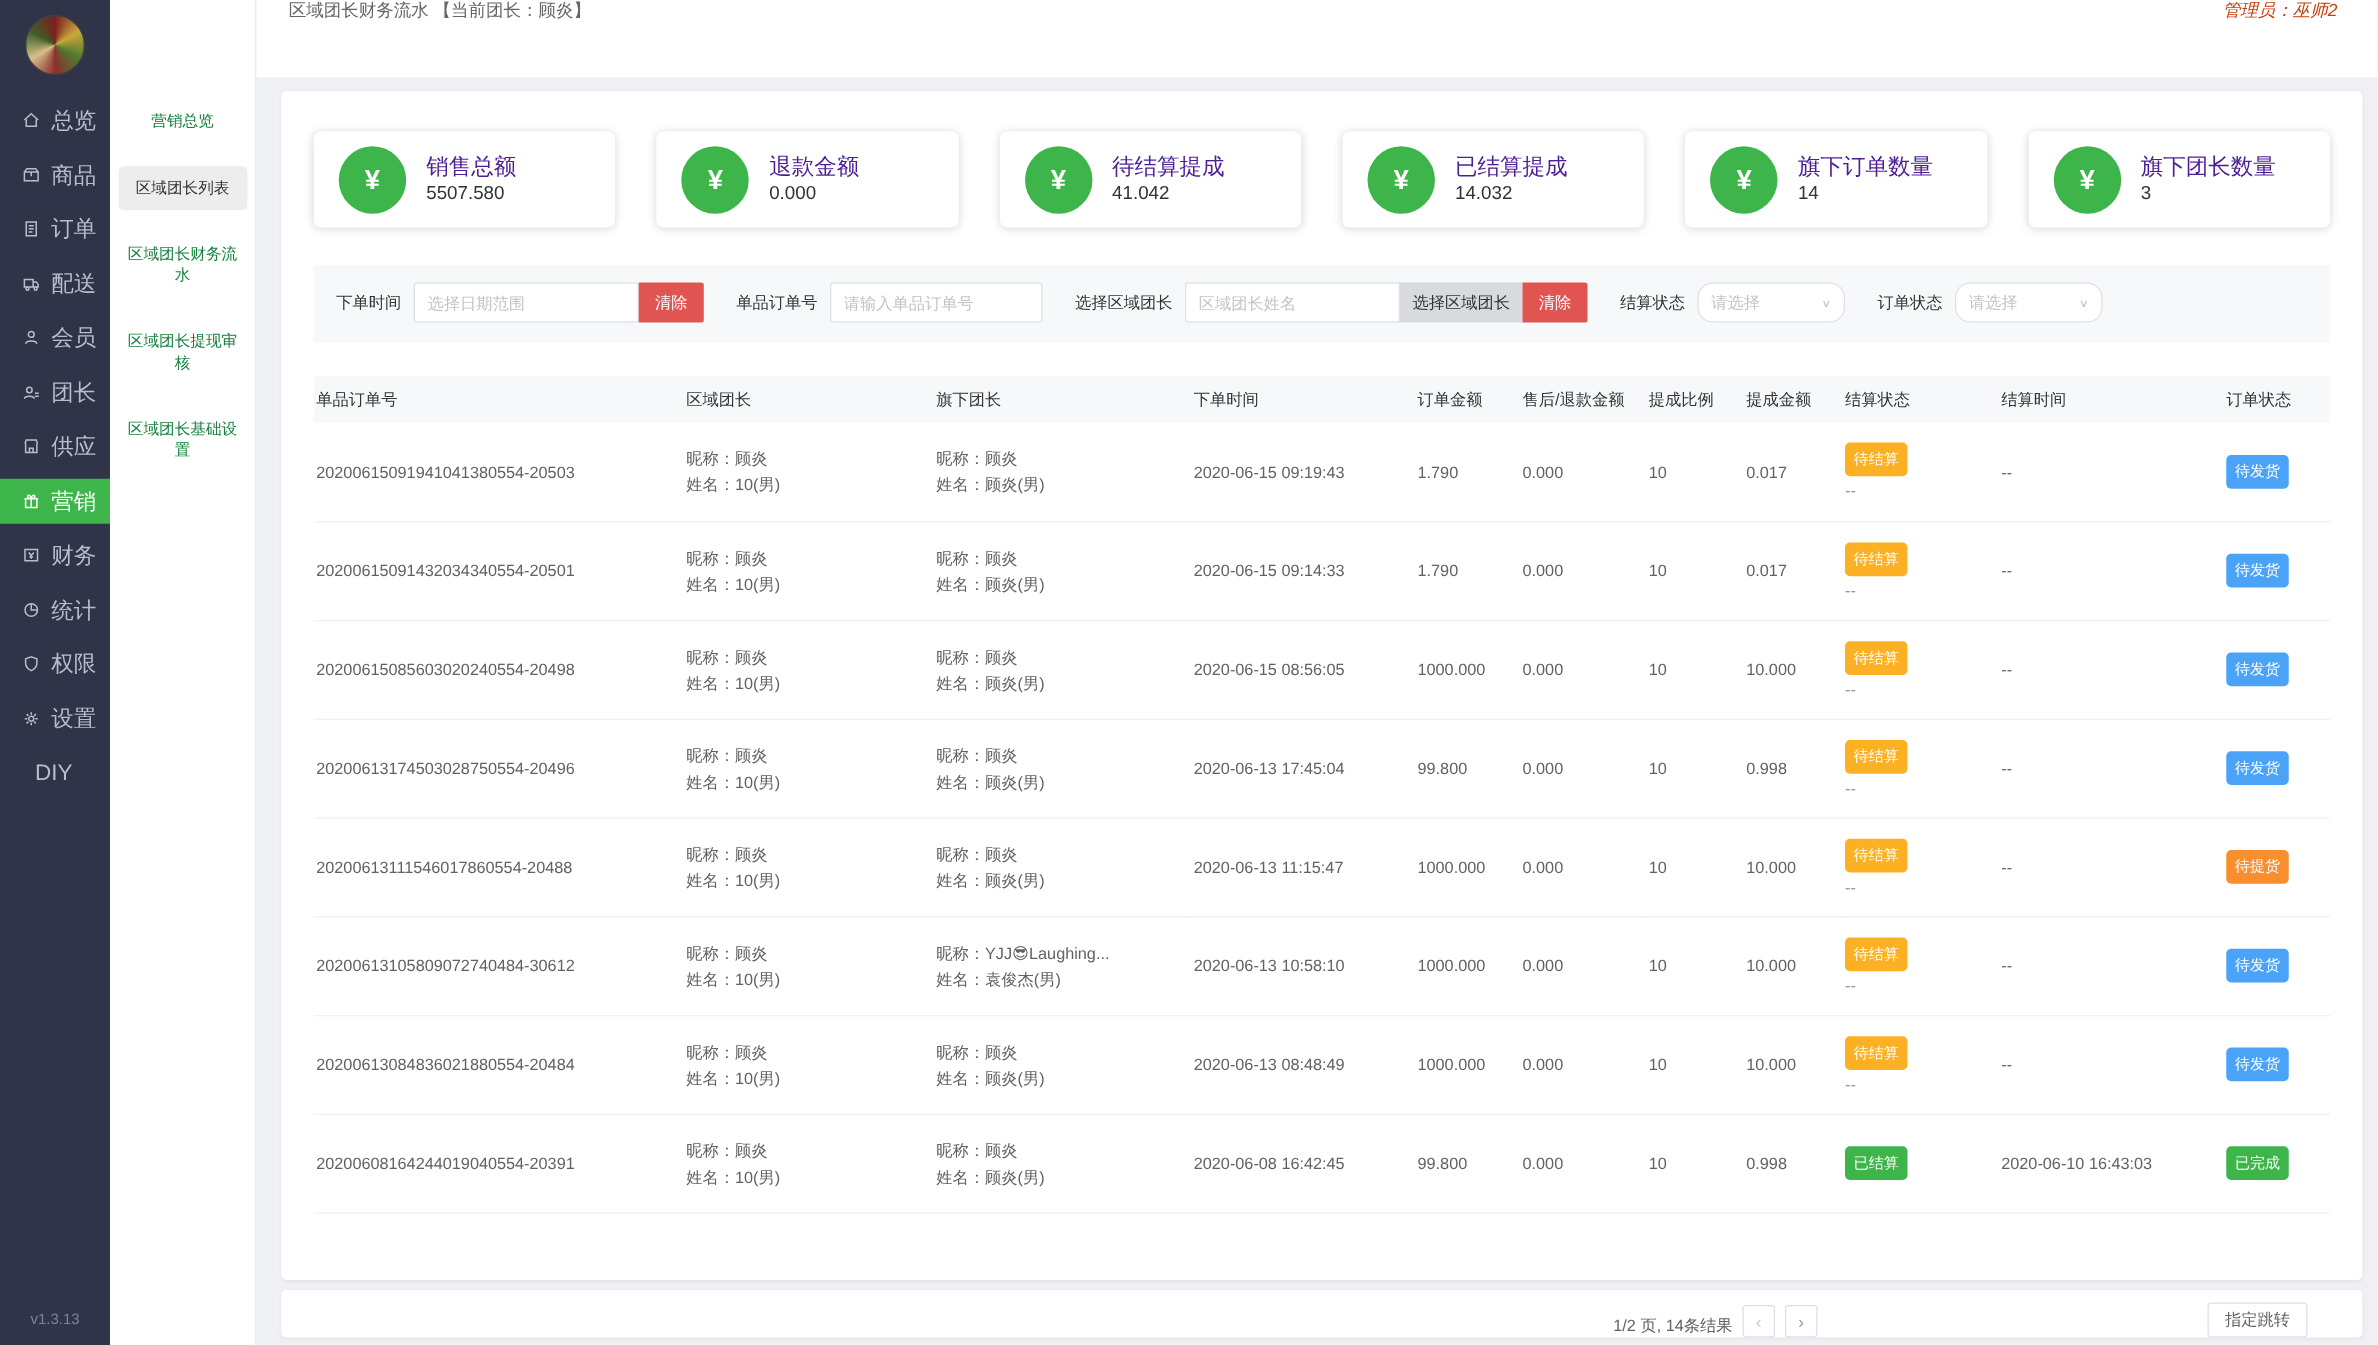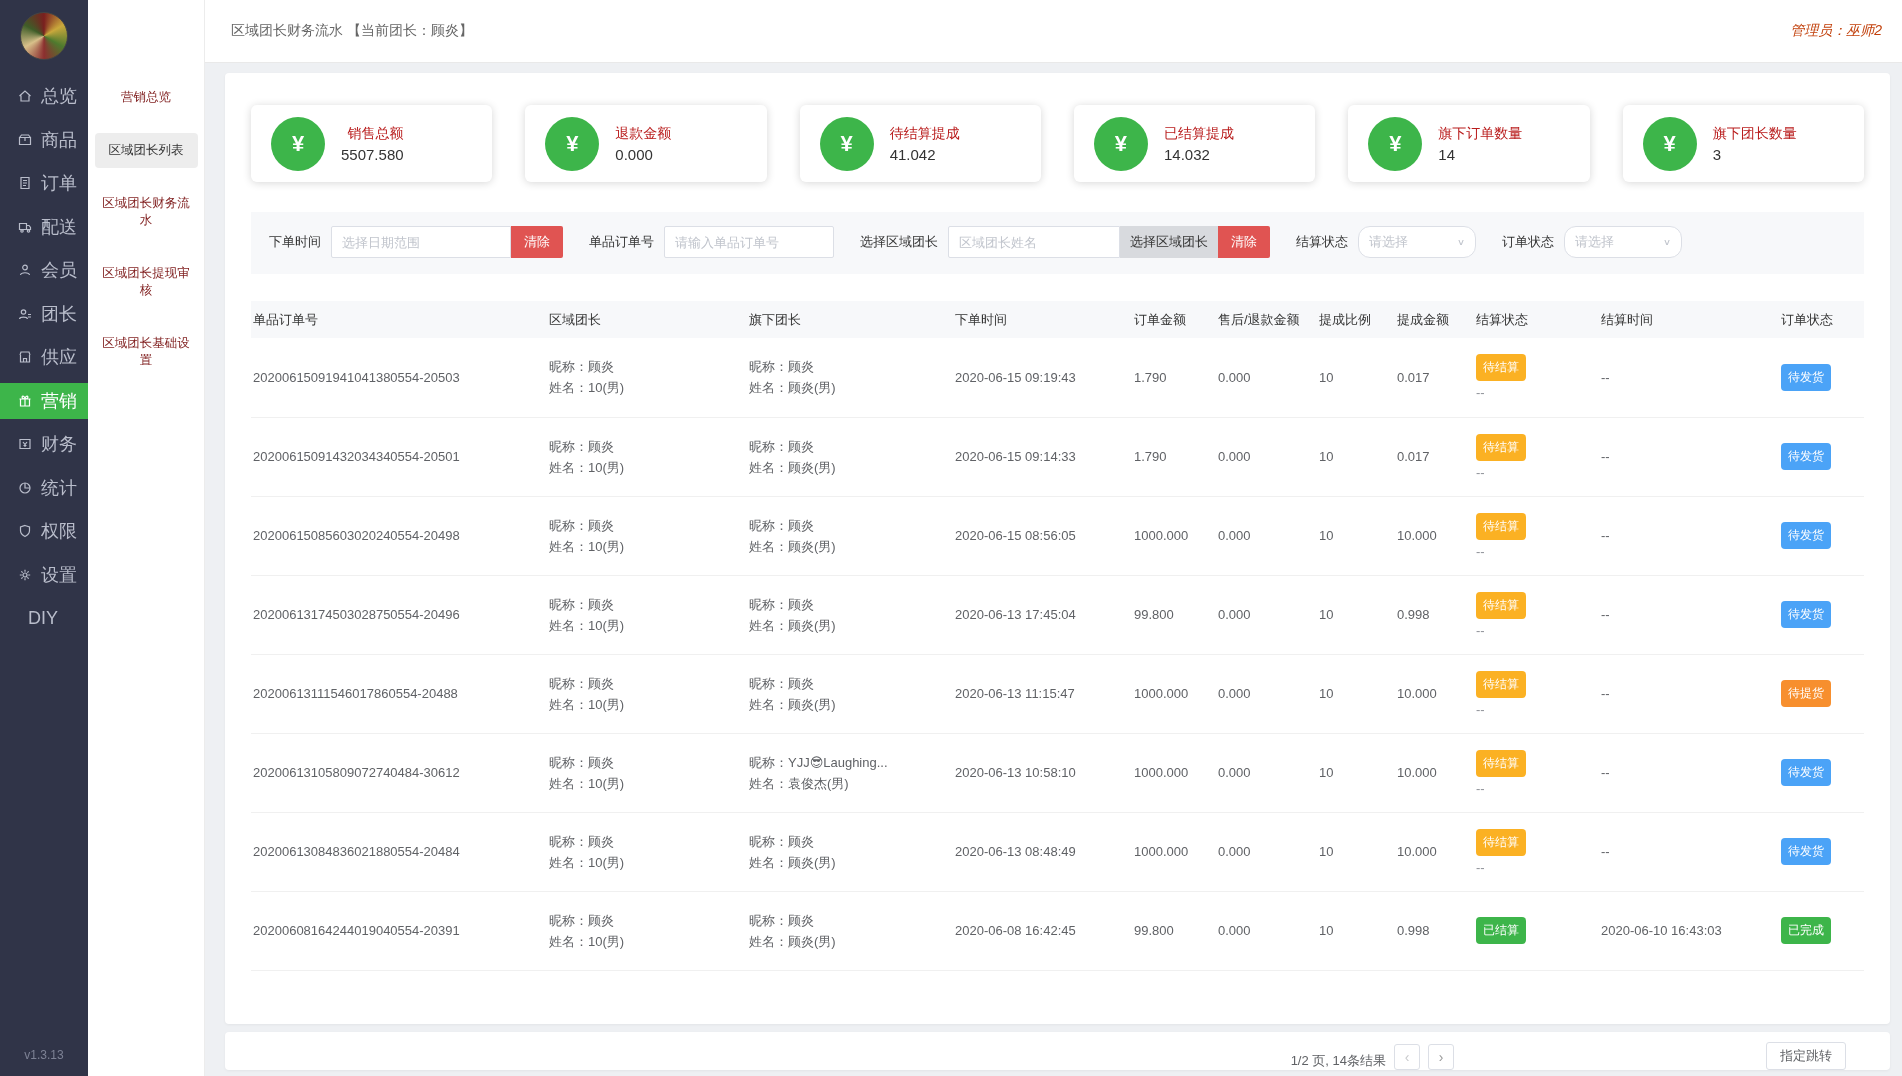--- a/index.html
+++ b/index.html
@@ -10,38 +10,38 @@
   .logo { width:48px; height:48px; border-radius:50%; margin:12px auto 18px; background:conic-gradient(#7a1f1f,#caa83c,#4e7a2e,#8c2f2f,#d8c08a,#3f5d28,#7a1f1f); border:1px solid #444; }
   .nav-item { display:flex; align-items:center; height:36px; margin-bottom:7.5px; padding-left:17px; color:#b9bdcb; font-size:18px; cursor:pointer; }
   .nav-item[data-active="true"] { background:#3db54a; color:#fff; }
   .nav-item .nico { width:16px; height:16px; margin-right:8px; flex:0 0 16px; }
   .nav-item .nico svg { width:16px; height:16px; display:block; }
   .nav-item.diy { padding-left:28px; }
   .version { position:absolute; bottom:14px; width:100%; text-align:center; color:#7d8295; font-size:12px; }
 
   
   .submenu { position:absolute; left:88px; top:0; width:117px; height:1076px; background:#fff; border-right:1px solid #ececec; z-index:20; padding-top:80px; }
-  .sub-item { width:103px; margin:0 auto 18px; padding:9px 4px; text-align:center; font-size:12.5px; color:#7f1d1d; border-radius:4px; cursor:pointer; }
+  .sub-item { width:103px; margin:0 auto 18px; padding:9px 4px; text-align:center; font-size:12.5px; color:#15803d; border-radius:4px; cursor:pointer; }
   .sub-item[data-active="true"] { background:#ededed; color:#333; }
 
   
-  .header { position:absolute; left:205px; top:0; right:0; height:63px; background:#fff; border-bottom:1px solid #e9e9e9; display:flex; align-items:center; justify-content:space-between; padding:0 20px 0 26px;gap:30px; }
+  .header { position:absolute; left:205px; top:0; right:0; height:63px; background:#fff; border-bottom:1px solid #e9e9e9; display:flex; align-items:flex-start; justify-content:space-between; padding:0 32px 0 26px;gap:30px; }
   .page-title { font-size:14px; color:#666; }
   .admin { font-size:14px; color:#c2410c;font-style:italic; }
 
   
   .main { position:absolute; left:205px; top:63px; right:0; bottom:0; padding:10px 12px 0 20px; }
   .card { background:#fff; border-radius:4px; box-shadow:0 1px 3px rgba(0,0,0,.05); height:951px; overflow:hidden; padding:0 26px; }
 
   
   .stats { display:flex; gap:33px; padding-top:32px; }
   .stat-card { flex:1; height:77px; background:#fff; border-radius:6px; box-shadow:0 1px 8px rgba(0,0,0,.16); display:flex; align-items:center; padding-left:20px; }
   .stat-icon { width:54px; height:54px; border-radius:50%; background:#3db54a; color:#fff; display:flex; align-items:center; justify-content:center; font-size:22px; font-weight:bold; flex:0 0 54px; }
   .stat-txt { margin-left:16px; }
-  .stat-label { font-size:14px; color:#b91c1c; line-height:21px;text-align:right; }
+  .stat-label { font-size:18px; color:#4c1d95; line-height:21px; }
   .stat-value { font-size:15px; color:#333; line-height:21px; }
 
   
   .filter-panel { margin-top:30px; background:#f7f8fa; padding:14px 18px 16px; }
   .filter-row { display:flex; align-items:center; }
   .flabel { font-size:13px; color:#333; margin-right:10px; white-space:nowrap; }
   .flabel + .flabel, .gap-l { margin-left:26px; }
   .fin { height:32px; border:1px solid #dcdfe6; background:#fff; font-size:13px; color:#333; padding:0 10px; outline:none; font-family:inherit; }
   .fin::placeholder { color:#c0c4cc; }
   .igroup { display:flex; }

